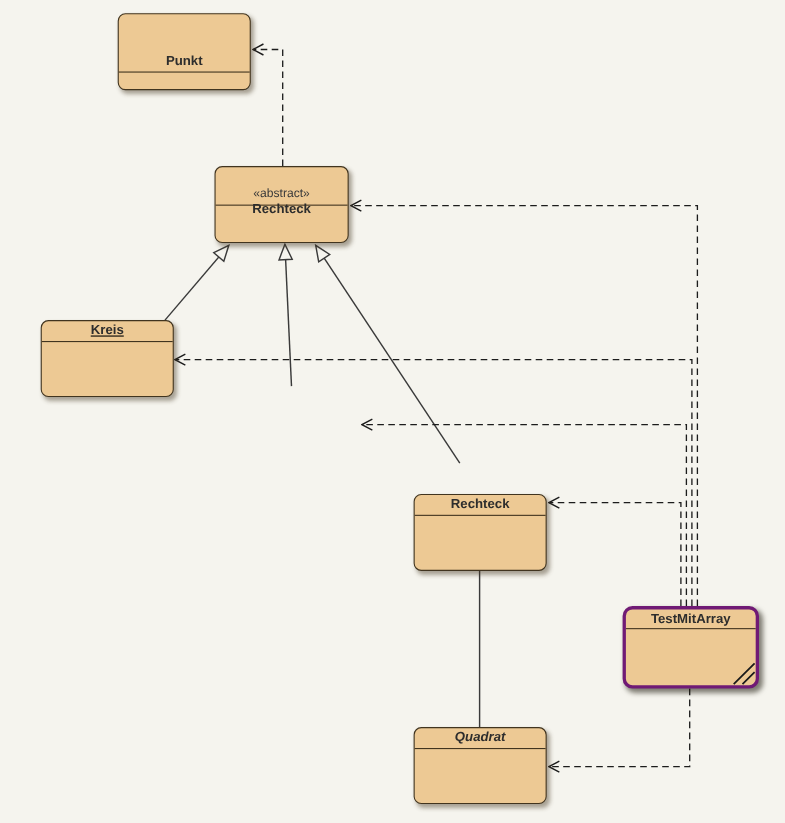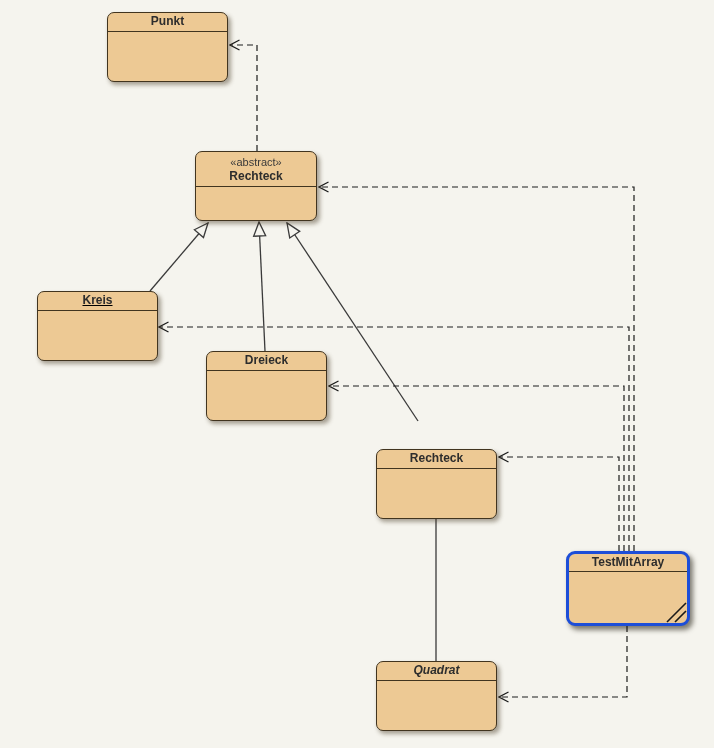--- a/index.html
+++ b/index.html
@@ -35,27 +35,27 @@
     color: #2d2d2d;
     padding-top: 1px;
     flex: 0 0 auto;
   }
   .uml-header .stereotype {
     display: block;
     font-weight: normal;
     font-size: 11px;
     line-height: 14px;
     color: #3a3a3a;
-    padding-top: 2px;
+    padding-top: 16px;
   }
   .uml-body {
     flex: 1 1 auto;
   }
   .uml-class.selected {
-    border: 3px solid #1d4ed8;
+    border: 3px solid #701a75;
     border-radius: 9px;
     box-shadow: 3px 3.5px 5px rgba(30, 25, 12, 0.55);
   }
   .corner-icon {
     position: absolute;
     right: 0px;
     bottom: 0px;
   }
   #wires {
     position: absolute;
@@ -100,47 +100,41 @@
 
     <polyline class="dep-line" points="257,151 257,45 230,45" marker-end="url(#openarrow)"></polyline>
     <polyline class="dep-line" points="634,551 634,187 319,187" marker-end="url(#openarrow)"></polyline>
     <polyline class="dep-line" points="629,551 629,327 159,327" marker-end="url(#openarrow)"></polyline>
     <polyline class="dep-line" points="624,551 624,386 329,386" marker-end="url(#openarrow)"></polyline>
     <polyline class="dep-line" points="619,551 619,457 499,457" marker-end="url(#openarrow)"></polyline>
     <polyline class="dep-line" points="627,626 627,697 499,697" marker-end="url(#openarrow)"></polyline>
   </svg>
 
   <div class="uml-class" style="left:107px; top:12px; width:121px; height:70px;">
-    <div class="uml-header" style="height:19px;">
+    <div class="uml-header" style="height:19px;margin-top:34px;">
       <span>Punkt</span>
     </div>
     <div class="uml-body"></div>
   </div>
 
   <div class="uml-class" style="left:195px; top:151px; width:122px; height:70px;">
     <div class="uml-header" style="height:35px;">
       <span class="stereotype">«abstract»</span>
       <span>Rechteck</span>
     </div>
     <div class="uml-body"></div>
   </div>
 
   <div class="uml-class" style="left:37px; top:291px; width:121px; height:70px;text-decoration:underline;">
     <div class="uml-header" style="height:19px;">
       <span>Kreis</span>
     </div>
     <div class="uml-body"></div>
   </div>
 
-  <div class="uml-class" style="left:206px; top:351px; width:121px; height:70px;">
-    <div class="uml-header" style="height:19px;">
-      <span>Dreieck</span>
-    </div>
-    <div class="uml-body"></div>
-  </div>
 
   <div class="uml-class" style="left:376px; top:421px; width:121px; height:70px;margin-top:28px;">
     <div class="uml-header" style="height:19px;">
       <span>Rechteck</span>
     </div>
     <div class="uml-body"></div>
   </div>
 
   <div class="uml-class selected" style="left:566px; top:551px; width:124px; height:75px;">
     <div class="uml-header" style="height:18px; border-bottom-width:1.4px;">

